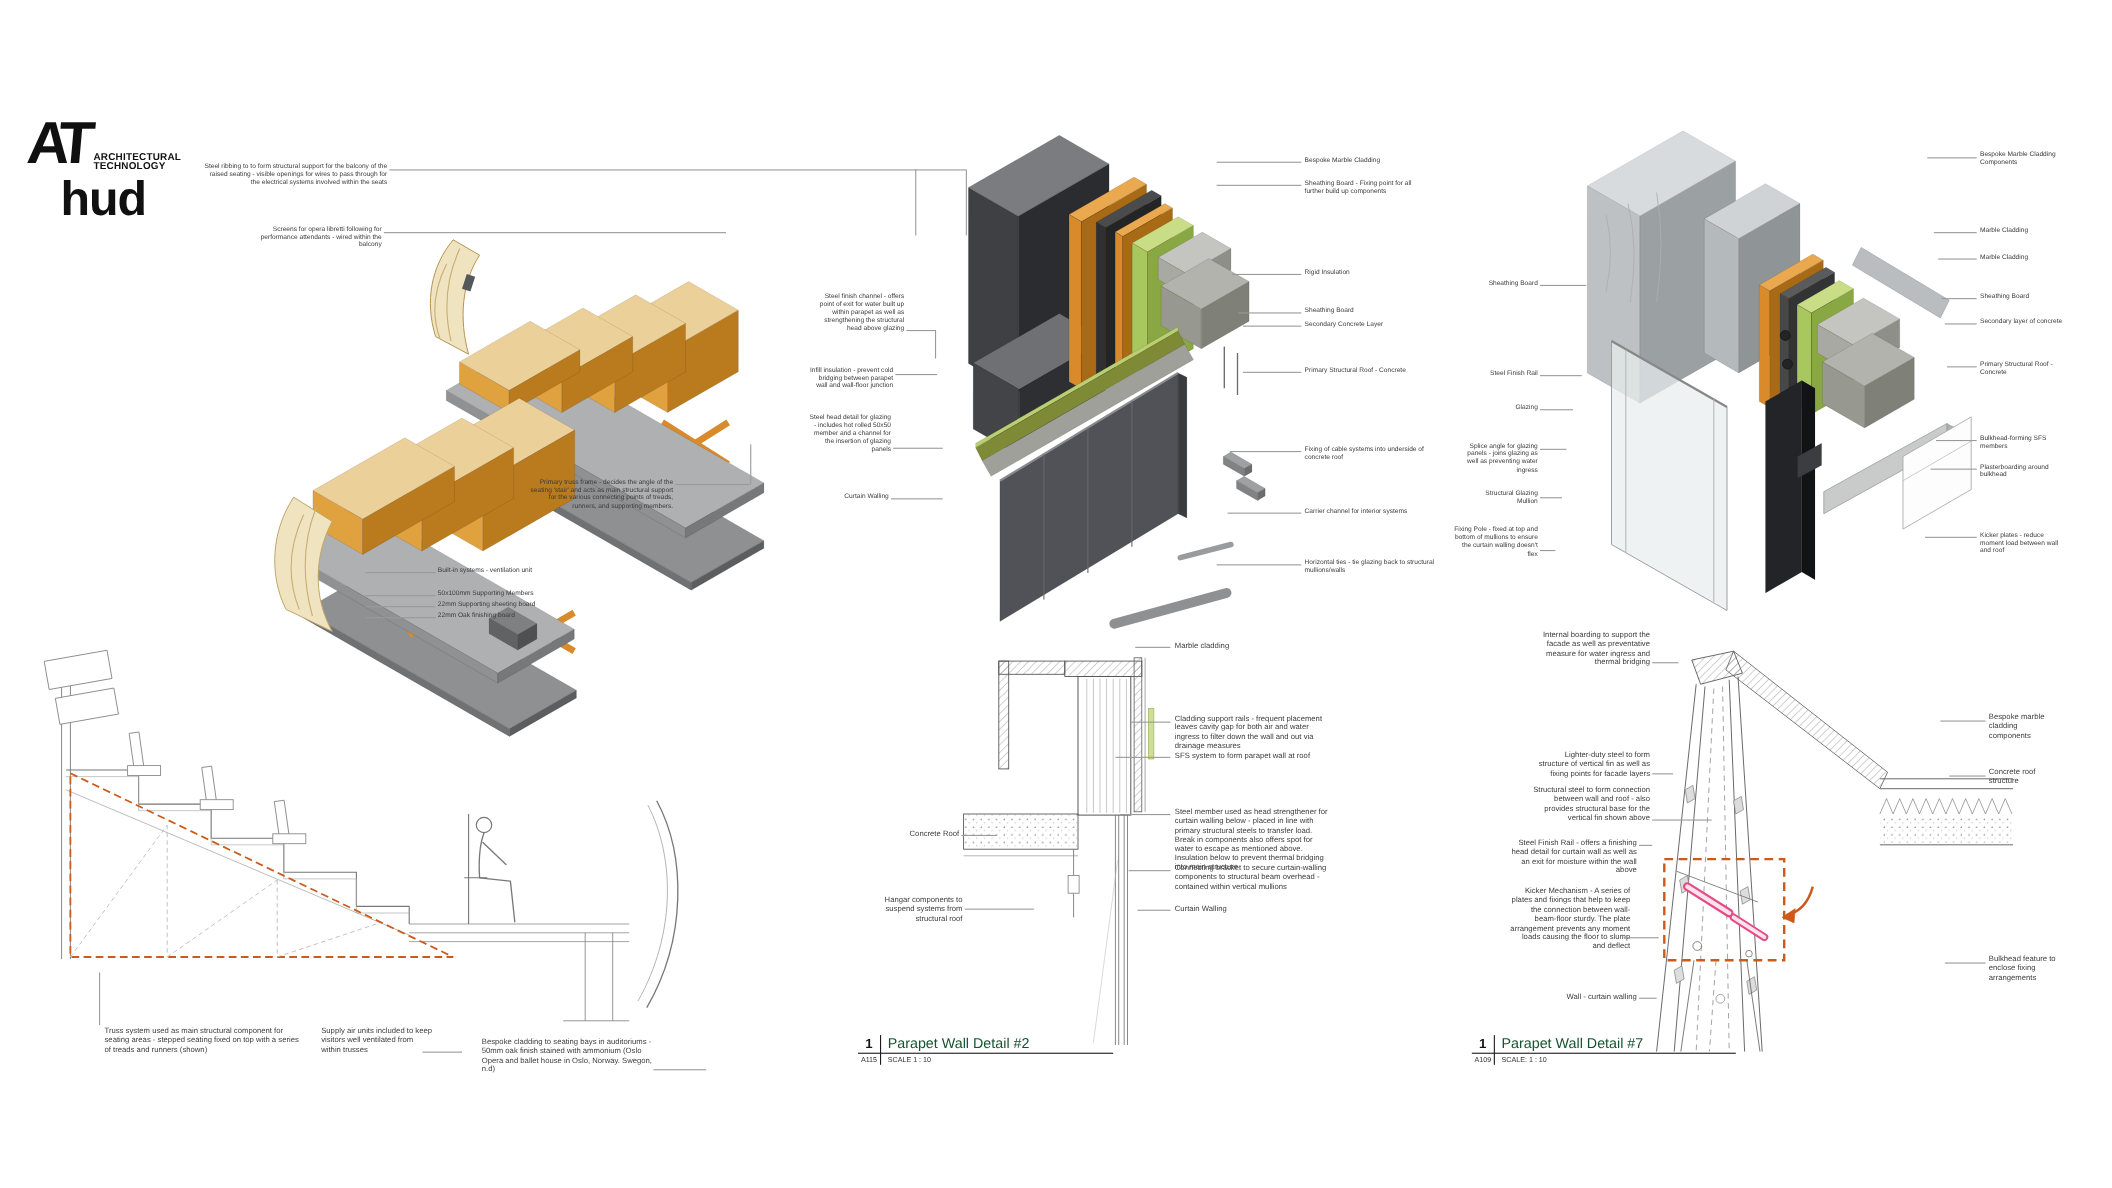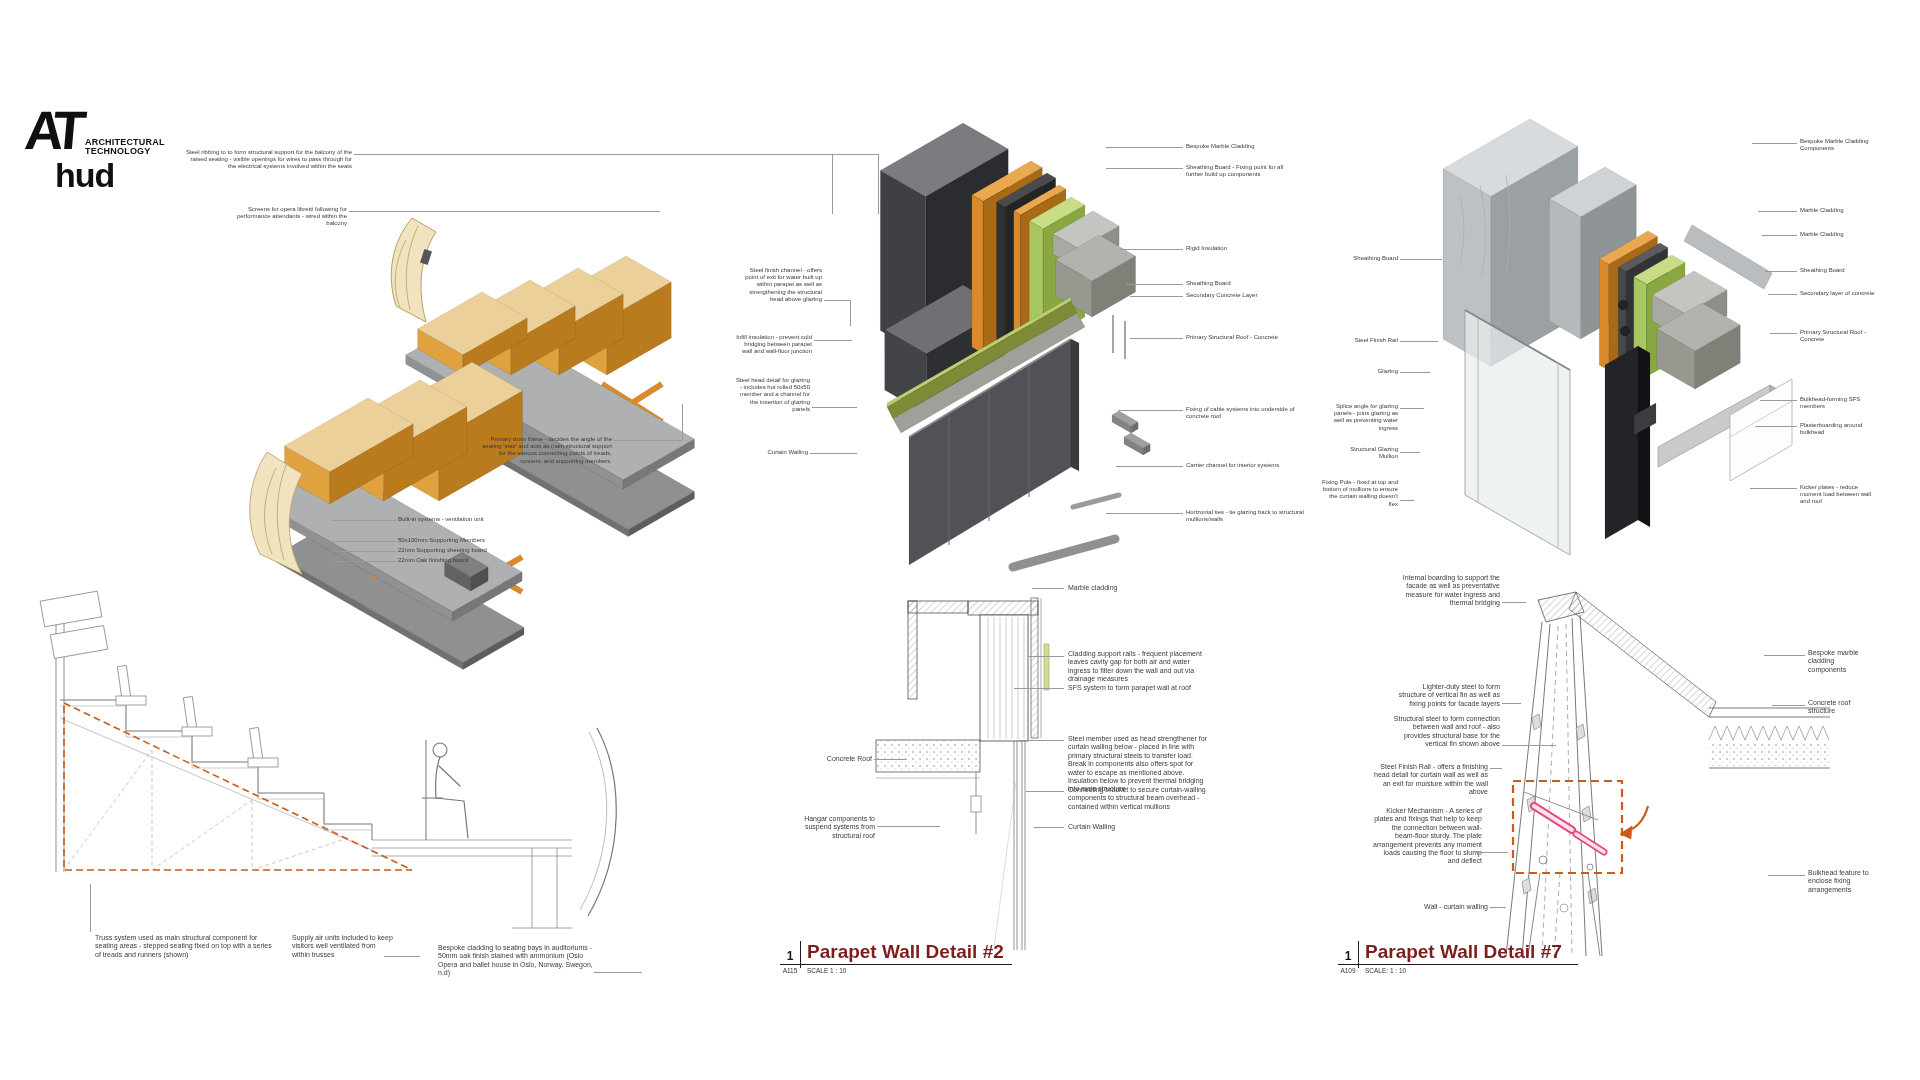--- a/index.html
+++ b/index.html
@@ -7,26 +7,26 @@
          font-family:"Liberation Sans", sans-serif;color:#3b3b3b;}
   svg{position:absolute;overflow:visible;}
   .layer{position:absolute;inset:0;}
   .ann{position:absolute;font-size:6px;line-height:1.2;color:#3b3b3b;}
   .leader{position:absolute;background:#9a9a9a;}
   
   .logo{position:absolute;left:25px;top:108px;width:180px;height:110px;color:#101010;}
   .logo-at{position:absolute;left:0;top:0;font-size:54px;font-weight:900;letter-spacing:-7px;
            line-height:.85;transform:skewX(-5deg);}
   .logo-sub{position:absolute;left:60px;top:30px;font-size:9px;font-weight:700;line-height:1.05;letter-spacing:.2px;}
-  .logo-hud{position:absolute;left:30px;top:48px;font-size:34px;font-weight:800;letter-spacing:-1px;}
+  .logo-hud{position:absolute;left:30px;top:48px;font-size:44px;font-weight:800;letter-spacing:-1px;}
   
   .vtitle{position:absolute;}
   .vt-row{display:flex;align-items:flex-end;border-bottom:1.5px solid #1c1c1c;padding-bottom:1px;}
   .vt-num{width:20px;text-align:center;font-size:12px;font-weight:700;color:#141414;}
-  .vt-name{font-size:19px;color:#7f1d1d;padding-left:7px;white-space:nowrap;font-weight:bold;}
+  .vt-name{font-size:13px;color:#14532d;padding-left:7px;white-space:nowrap;}
   .vt-row2{display:flex;font-size:6.5px;color:#333;padding-top:2px;}
   .vt-sheet{width:20px;text-align:center;}
   .vt-scale{padding-left:7px;}
   .vt-vline{position:absolute;left:20px;top:0;width:1px;height:27px;background:#1c1c1c;}
 </style>
 </head>
 <body>
 
 <div id="sheet">
 

